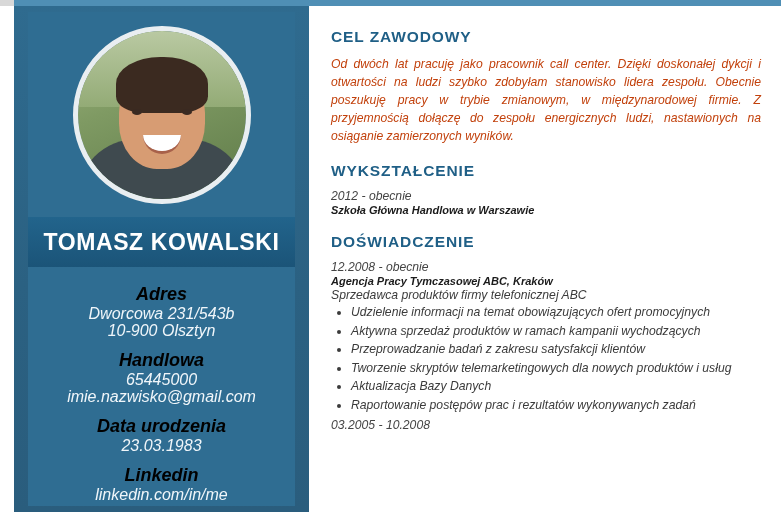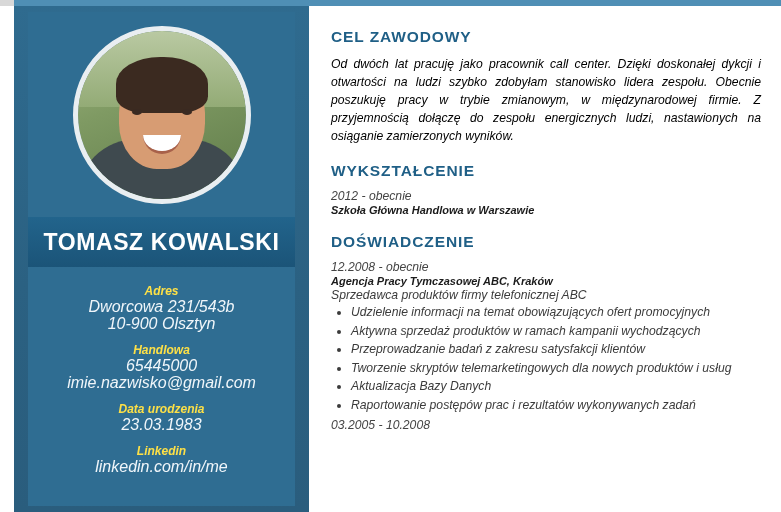--- a/index.html
+++ b/index.html
@@ -150,24 +150,24 @@
   }
   .contact {
     position: absolute;
     top: 272px;
     left: 0;
     width: 267px;
     text-align: center;
     color: #eaf2f7;
   }
   .contact .label {
-    font-size: 12px;
-    font-weight: bold;
-    font-style: italic;
-    color: #fde047;
+    font-size: 18px;
+    font-weight: bold;
+    font-style: italic;
+    color: #000000;
     margin-top: 11px;
   }
   .contact .value {
     font-size: 16px;
     font-style: italic;
     color: #f0f6fa;
     line-height: 17px;
   }
   .contact .group:first-child .label { margin-top: 0; }
   .programs-title {
@@ -200,21 +200,21 @@
     color: #1f5f86;
     font-size: 15.5px;
     font-weight: bold;
     letter-spacing: 0.9px;
     margin: 0 0 9px 0;
   }
   .sec-title.sp {
     margin-top: 17px;
   }
   .para {
-    color: #000000;
+    color: #c2410c;
     font-size: 12.2px;
     line-height: 18px;
     text-align: justify;
     font-style: italic;
     margin: 0 0 6px 0;
   }
   .entry-date {
     color: #444444;
     font-size: 12.2px;
     font-style: italic;

